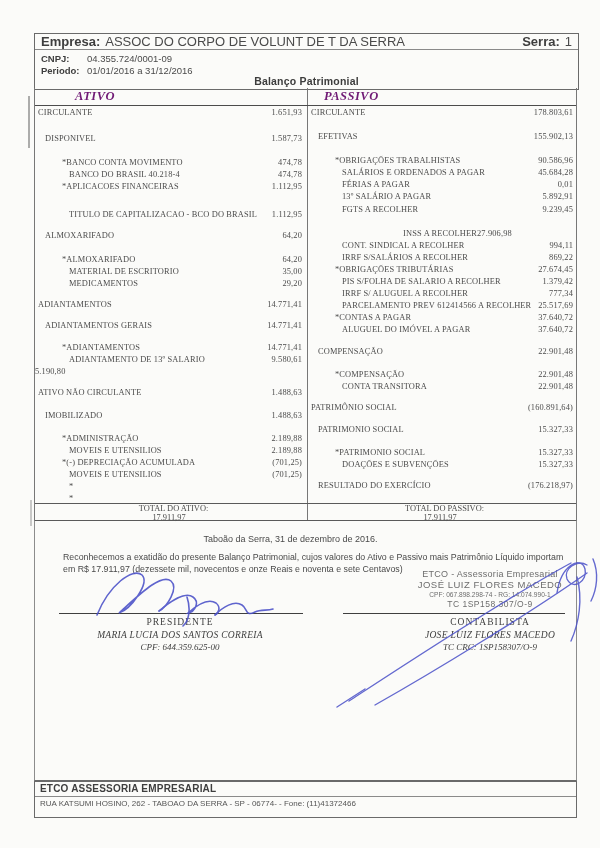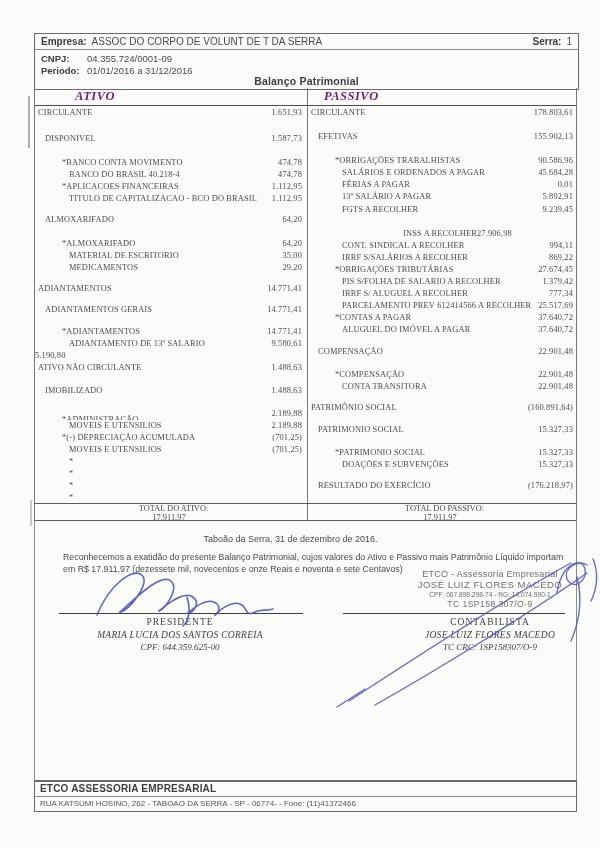--- a/index.html
+++ b/index.html
@@ -14,21 +14,21 @@
 
   
   .header-box{
     left:34px;top:33px;width:543px;height:55px;
     border:1px solid #6a6a6a;background:transparent;
   }
   .header-row1{
     position:absolute;left:0;top:0;right:0;height:16px;
     border-bottom:1px solid #8a8a8a;
     display:flex;align-items:center;padding:0 6px;box-sizing:border-box;
-    font-size:10px;
+    font-size:13px;
   }
   .hlabel{font-weight:bold;color:#3e3e3e;margin-right:5px;}
   .hvalue{color:#4a4a4a;}
   .folha{margin-left:auto;display:flex;}
   .header-row2{position:absolute;left:6px;top:19px;font-size:9.5px;display:flex;}
   .header-row2 .hlabel{width:46px;margin-right:0;}
   .header-row3{position:absolute;left:6px;top:31px;font-size:9.5px;display:flex;}
   .header-row3 .hlabel{width:46px;margin-right:0;}
   .bp-title{
     position:absolute;left:0;right:0;bottom:2px;text-align:center;
@@ -90,21 +90,21 @@
   .sig-doc{font-size:9px;font-style:italic;margin-top:2px;}
   .stamp{position:absolute;left:330px;top:48px;width:250px;text-align:center;color:#6d6d6d;}
   .stamp .s1{font-size:9px;letter-spacing:.3px;}
   .stamp .s2{font-size:9.5px;letter-spacing:.5px;}
   .stamp .s3{font-size:6.6px;margin-top:1px;}
   .stamp .s4{font-size:8.5px;margin-top:1px;letter-spacing:.5px;}
   .ink{position:absolute;pointer-events:none;}
 
   
   .footer-box{
-    left:34px;top:781px;width:543px;height:31px;
+    left:34px;top:781px;width:543px;height:37px;
     border:1px solid #6a6a6a;box-sizing:border-box;
   }
   .footer-company{
     position:absolute;left:0;right:0;top:0;height:15px;border-bottom:1px solid #8a8a8a;
     font-weight:bold;font-size:10px;color:#3e3e3e;padding:1px 0 0 5px;box-sizing:border-box;letter-spacing:.2px;
   }
   .footer-address{position:absolute;left:5px;top:17px;font-size:8px;color:#555;}
 
   
   .artifact{position:absolute;background:#6b6b6b;opacity:.55;}
@@ -153,21 +153,21 @@
     <span class="vl">474,78</span>
   </div>
       <div class="t-row" style="margin-top: 0px;">
     <span class="lb" style="padding-left: 34px;">BANCO DO BRASIL 40.218-4</span>
     <span class="vl">474,78</span>
   </div>
       <div class="t-row" style="margin-top: 0px;">
     <span class="lb" style="padding-left: 27px;">*APLICACOES FINANCEIRAS</span>
     <span class="vl">1.112,95</span>
   </div>
-      <div class="t-row" style="margin-top: 0px; font-family: Liberation Serif, serif;">
+      <div class="t-row" style="margin-top: 16px; font-family: Liberation Serif, serif;">
     <span class="lb" style="padding-left: 34px;">TITULO DE CAPITALIZACAO - BCO DO BRASIL</span>
     <span class="vl">1.112,95</span>
   </div>
       <div class="t-row" style="margin-top: 8px;">
     <span class="lb" style="padding-left: 10px;">ALMOXARIFADO</span>
     <span class="vl">64,20</span>
   </div>
       <div class="t-row" style="margin-top: 12px;">
     <span class="lb" style="padding-left: 27px;">*ALMOXARIFADO</span>
     <span class="vl">64,20</span>
@@ -193,30 +193,30 @@
     <span class="vl">14.771,41</span>
   </div>
       <div class="t-row" style="margin-top: 0px;">
     <span class="lb" style="padding-left: 34px;">ADIANTAMENTO DE 13º SALARIO</span>
     <span class="vl">9.580,61</span>
   </div>
       <div class="t-row" style="margin-top: 0px; flex-direction: column;">
     <span class="lb" style="padding-left: 34px;">ADIANTAMENTO DE FERIAS</span>
     <span class="vl">5.190,80</span>
   </div>
-      <div class="t-row" style=" align-items: center;">
+      <div class="t-row" style="margin-top: 9px; align-items: center;">
     <span class="lb" style="padding-left: 3px;">ATIVO NÃO CIRCULANTE</span>
     <span class="vl">1.488,63</span>
   </div>
       <div class="t-row" style="margin-top: 10px;">
     <span class="lb" style="padding-left: 10px;">IMOBILIZADO</span>
     <span class="vl">1.488,63</span>
   </div>
       <div class="t-row" style="margin-top: 11px;">
-    <span class="lb" style="padding-left: 27px; margin-top: 6px;">*ADMINISTRAÇÃO</span>
+    <span class="lb" style="padding-left: 27px;">*ADMINISTRAÇÃO</span>
     <span class="vl">2.189,88</span>
   </div>
       <div class="t-row" style="margin-top: 0px;">
     <span class="lb" style="padding-left: 34px;">MOVEIS E UTENSILIOS</span>
     <span class="vl">2.189,88</span>
   </div>
       <div class="t-row" style="margin-top: 0px;">
     <span class="lb" style="padding-left: 27px;">*(-) DEPRECIAÇÃO ACUMULADA</span>
     <span class="vl">(701,25)</span>
   </div>

